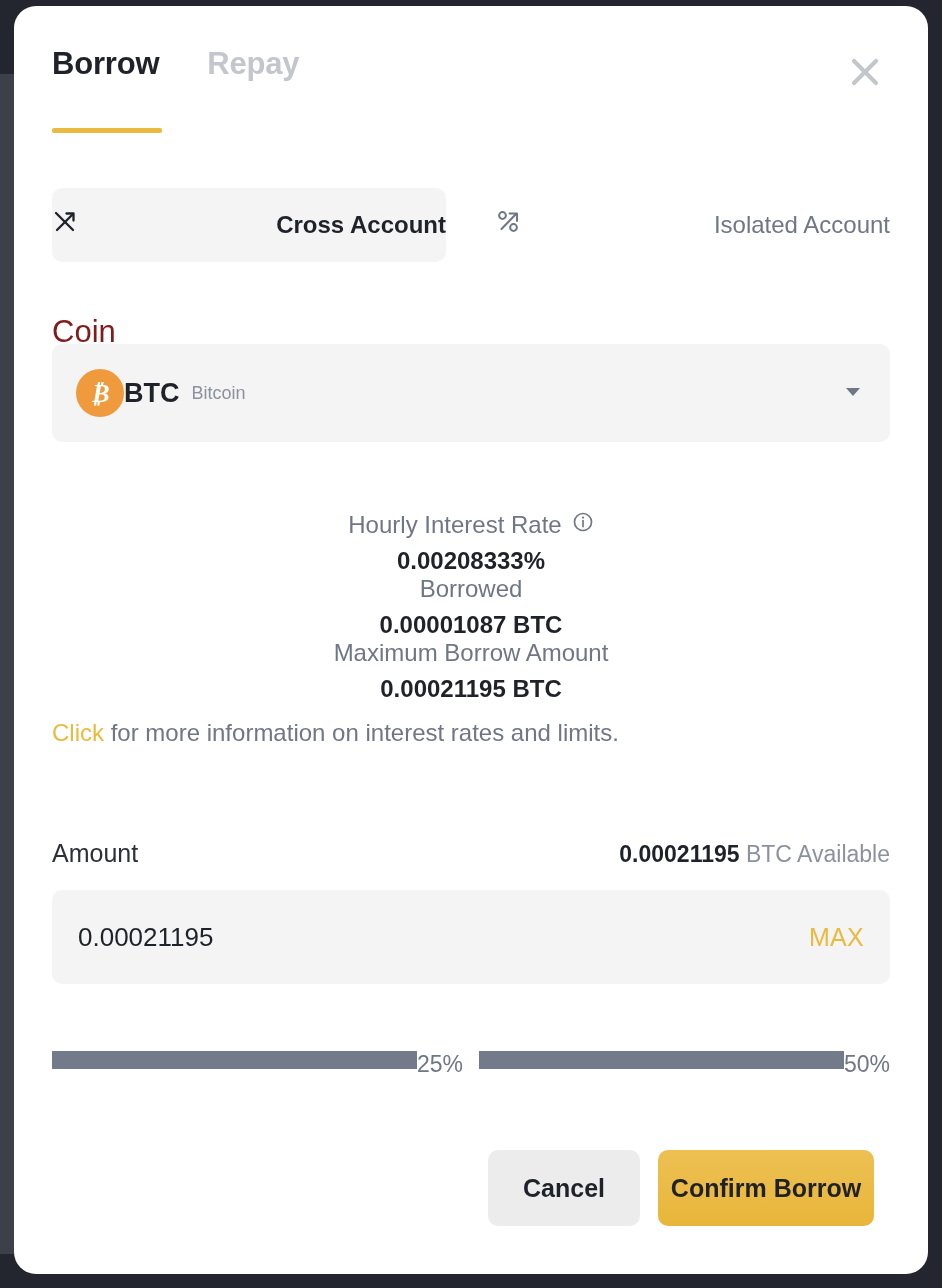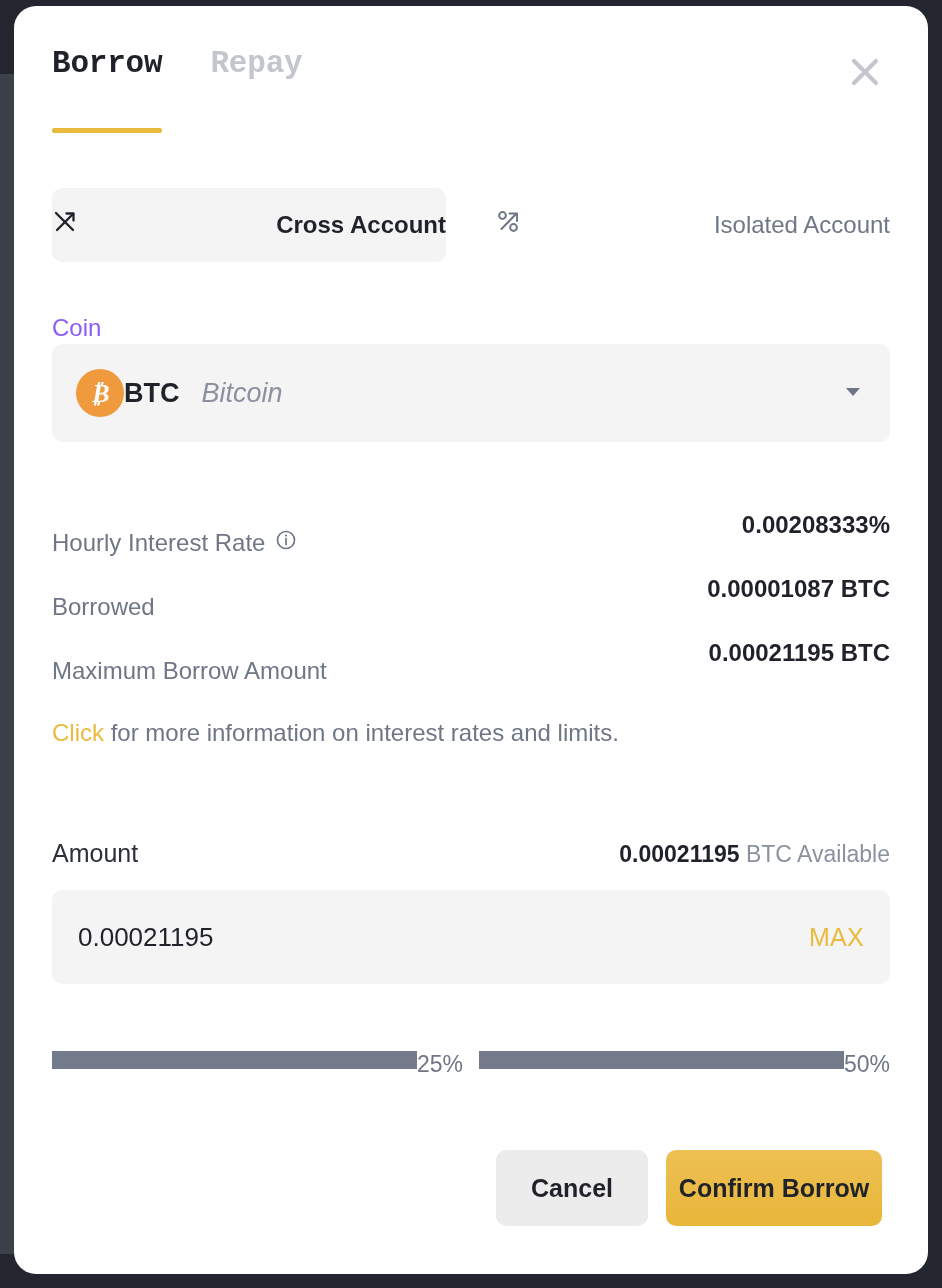--- a/index.html
+++ b/index.html
@@ -51,21 +51,21 @@
     align-items: flex-start;
     gap: 48px;
   }
   .tab {
     font-size: 31px;
     font-weight: bold;
     letter-spacing: -0.2px;
     padding-bottom: 4px;
     background: none;
     border: none;
-    font-family: Liberation Mono, monospace;
+    font-family: Liberation Sans, sans-serif;
     cursor: pointer;
   }
   .tab.active { color: #1f2229; }
   .tab.inactive { color: #c3c6cd; }
   .tab-underline {
     position: absolute;
     left: 38px;
     top: 122px;
     width: 110px;
     height: 5px;
@@ -119,22 +119,22 @@
     margin-left: 50px;
     color: #6f7686;
     font-weight: normal;
   }
 
   
   .field-label {
     position: absolute;
     left: 38px;
     top: 308px;
-    font-size: 24px;
-    color: #8b5cf6;
+    font-size: 31px;
+    color: #7f1d1d;
   }
   .coin-select {
     position: absolute;
     left: 38px;
     top: 338px;
     width: 838px;
     height: 98px;
     background: #f4f4f5;
     border-radius: 10px;
     display: flex;
@@ -154,38 +154,39 @@
     justify-content: center;
     flex: 0 0 auto;
   }
   .coin-logo svg { display: block; }
   .coin-symbol {
     font-size: 27px;
     font-weight: bold;
     color: #1f2229;
   }
   .coin-name {
-    margin-left: 22px;
-    font-size: 27px;
+    margin-left: 12px;
+    font-size: 18px;
     color: #8b919e;
-    font-style: italic;
   }
   .coin-caret { margin-left: auto; }
 
   
   .info-list {
     position: absolute;
     left: 38px;
     top: 505px;
     width: 838px;
   }
   .info-row {
     display: flex;
+    align-items: center;
     justify-content: space-between;
     height: 64px;
+    flex-direction: column;
   }
   .info-key {
     font-size: 24px;
     color: #6f7686;
     display: flex;
     align-items: center;
     gap: 10px;
   }
   .info-val {
     font-size: 24px;
@@ -274,21 +275,21 @@
   }
   .pct-text {
     margin-top: 10px;
     font-size: 23px;
     color: #6f7686;
   }
 
   
   .footer {
     position: absolute;
-    left: 30px;
+    left: 22px;
     top: 1144px;
     width: 838px;
     display: flex;
     justify-content: flex-end;
     gap: 18px;
   }
   .btn {
     border: none;
     border-radius: 10px;
     font-family: "Liberation Sans", sans-serif;

